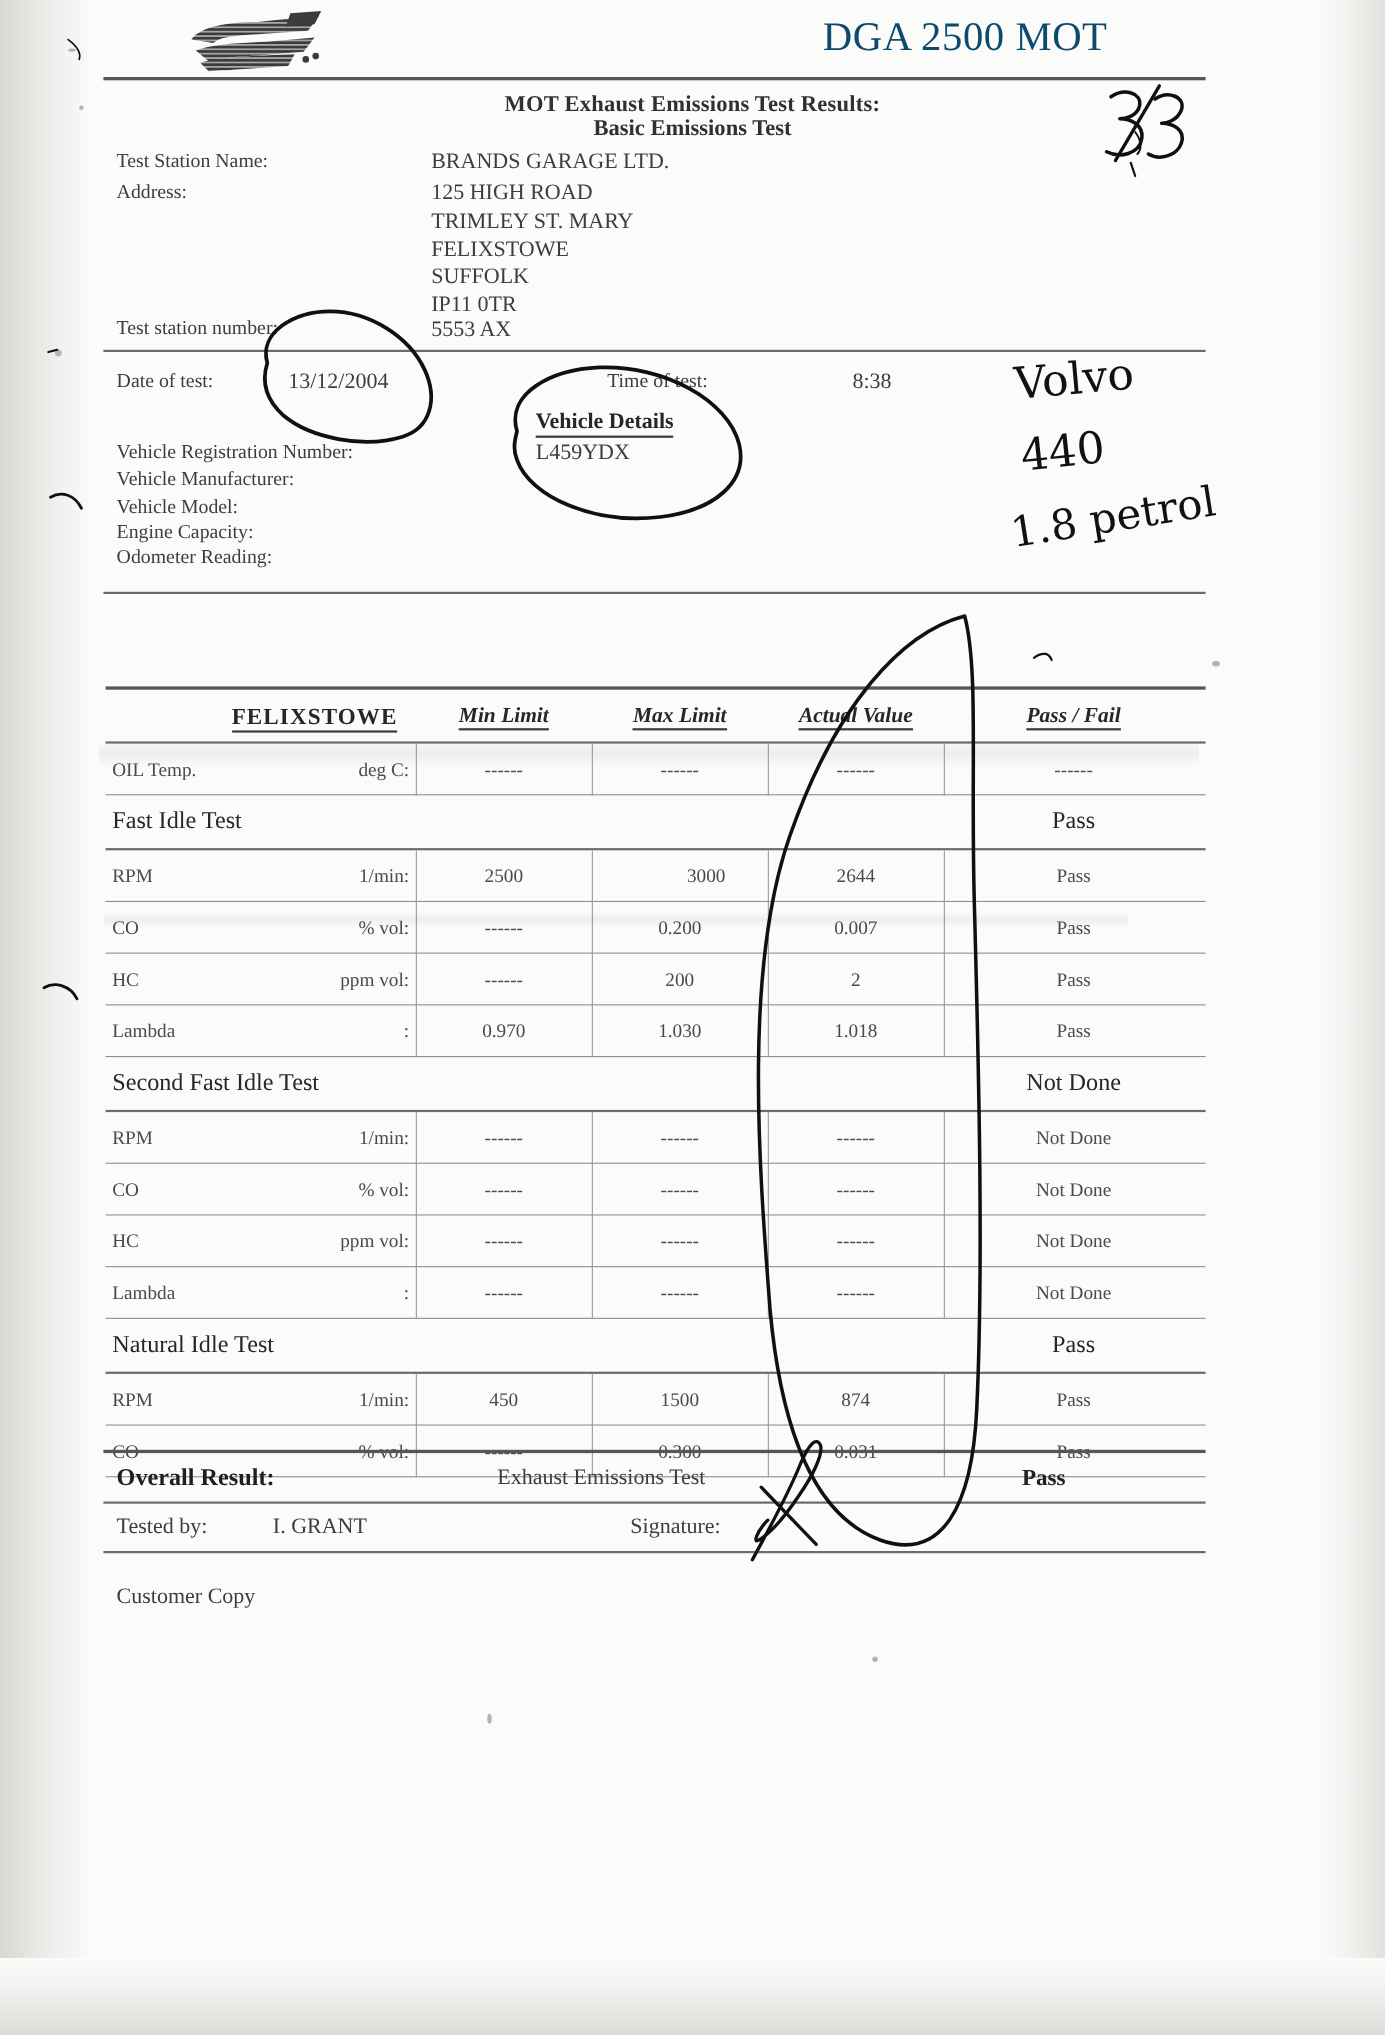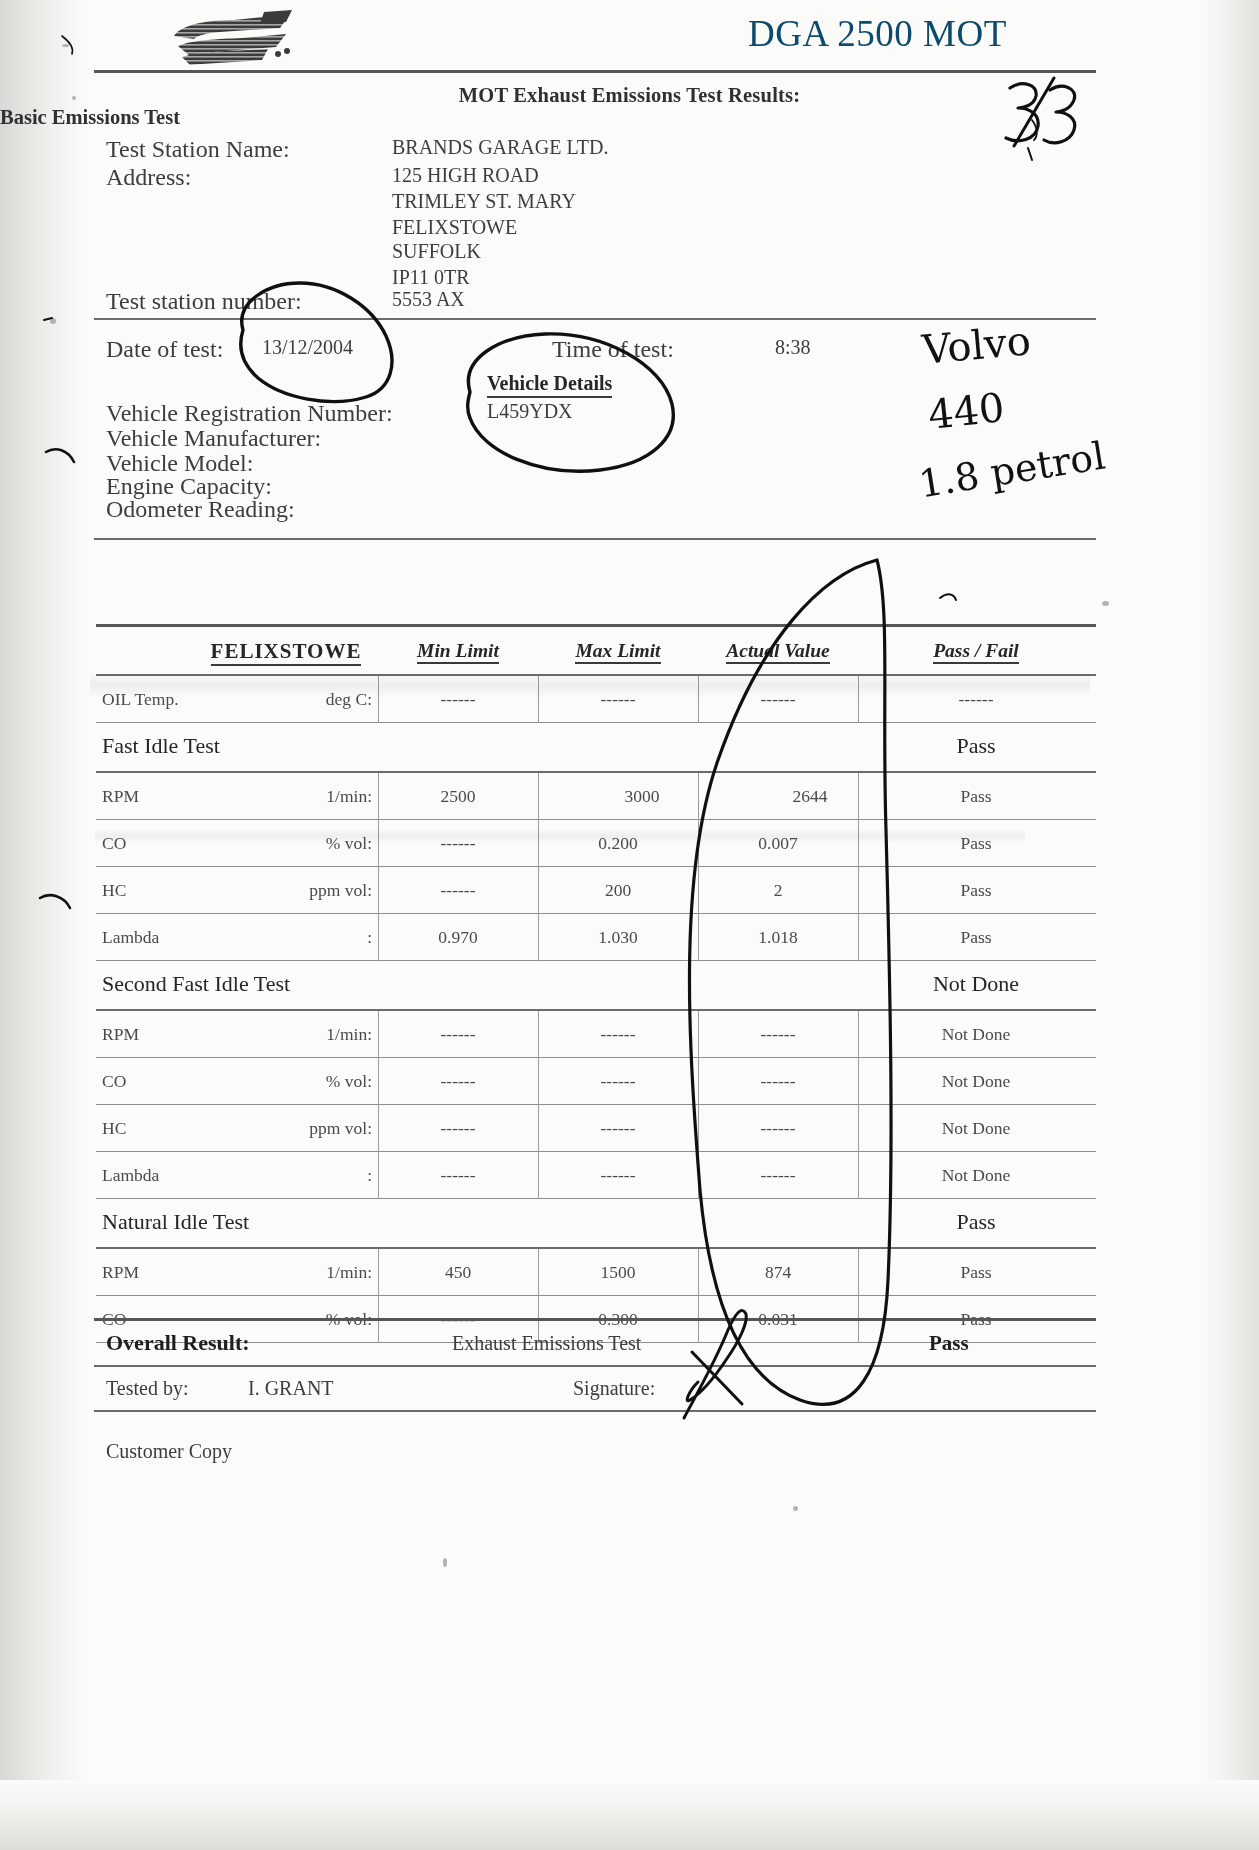--- a/index.html
+++ b/index.html
@@ -63,26 +63,26 @@
     position: absolute; background: #8d8d8a; height: 1px;
   }
 
   .title-main {
     position: absolute; left: 0; top: 84px; width: 1259px;
     text-align: center; font-weight: bold; font-size: 20.5px;
     letter-spacing: 0.2px; color: #303030;
   }
   .title-sub {
     position: absolute; left: 0; top: 106px; width: 1259px;
-    text-align: left; font-weight: bold; font-size: 20.5px;
+    text-align: center; font-weight: bold; font-size: 20.5px;
     color: #303030;
   }
 
   .lbl {
-    position: absolute; font-size: 24px; color: #3d3d3b; white-space: nowrap;
+    position: absolute; font-size: 18px; color: #3d3d3b; white-space: nowrap;
   }
   .val {
     position: absolute; font-size: 20px; color: #3d3d3b; white-space: nowrap;
   }
   .vd-title {
     position: absolute; font-size: 20px; font-weight: bold; color: #262626;
     border-bottom: 2px solid #3a3a3a; padding-bottom: 1px;
   }
   .bypass-note {
     position: absolute; left: 106px; top: 588px;
@@ -233,21 +233,21 @@
         <div class="cell c-act" style="left: 602px; top: 52px; width: 160px; text-align: center;">------</div>
         <div class="cell c-pf" style="left: 770px; top: 52px; width: 220px; text-align: center;">------</div>
         <div class="rule-thin" style="position: absolute; left: 0px; top: 98px; width: 1000px;"></div>
         <div class="sect-row" style="left: 6px; top: 99px;">Fast Idle Test</div>
         <div class="sect-row" style="left: 770px; top: 99px; width: 220px; text-align: center;">Pass</div>
         <div class="rule-med" style="position: absolute; left: 0px; top: 147px; width: 1000px;"></div>
         <div class="cell c-desc" style="left: 6px; top: 149px; width: 270px; text-align: left;">RPM</div>
         <div class="cell c-unit" style="left: 6px; top: 149px; width: 270px; text-align: right;">1/min:</div>
         <div class="cell c-min" style="left: 282px; top: 149px; width: 160px; text-align: center;">2500</div>
         <div class="cell c-max" style="left: 466px; top: 149px; width: 160px; text-align: center;">3000</div>
-        <div class="cell c-act" style="left: 602px; top: 149px; width: 160px; text-align: center; padding-left: 32px;">2644</div>
+        <div class="cell c-act" style="left: 602px; top: 149px; width: 160px; text-align: center;">2644</div>
         <div class="cell c-pf" style="left: 770px; top: 149px; width: 220px; text-align: center;">Pass</div>
         <div class="rule-thin" style="position: absolute; left: 0px; top: 195px; width: 1000px;"></div>
         <div class="cell c-desc" style="left: 6px; top: 196px; width: 270px; text-align: left;">CO</div>
         <div class="cell c-unit" style="left: 6px; top: 196px; width: 270px; text-align: right;">% vol:</div>
         <div class="cell c-min" style="left: 282px; top: 196px; width: 160px; text-align: center;">------</div>
         <div class="cell c-max" style="left: 442px; top: 196px; width: 160px; text-align: center;">0.200</div>
         <div class="cell c-act" style="left: 602px; top: 196px; width: 160px; text-align: center;">0.007</div>
         <div class="cell c-pf" style="left: 770px; top: 196px; width: 220px; text-align: center;">Pass</div>
         <div class="rule-thin" style="position: absolute; left: 0px; top: 242px; width: 1000px;"></div>
         <div class="cell c-desc" style="left: 6px; top: 243px; width: 270px; text-align: left;">HC</div>

